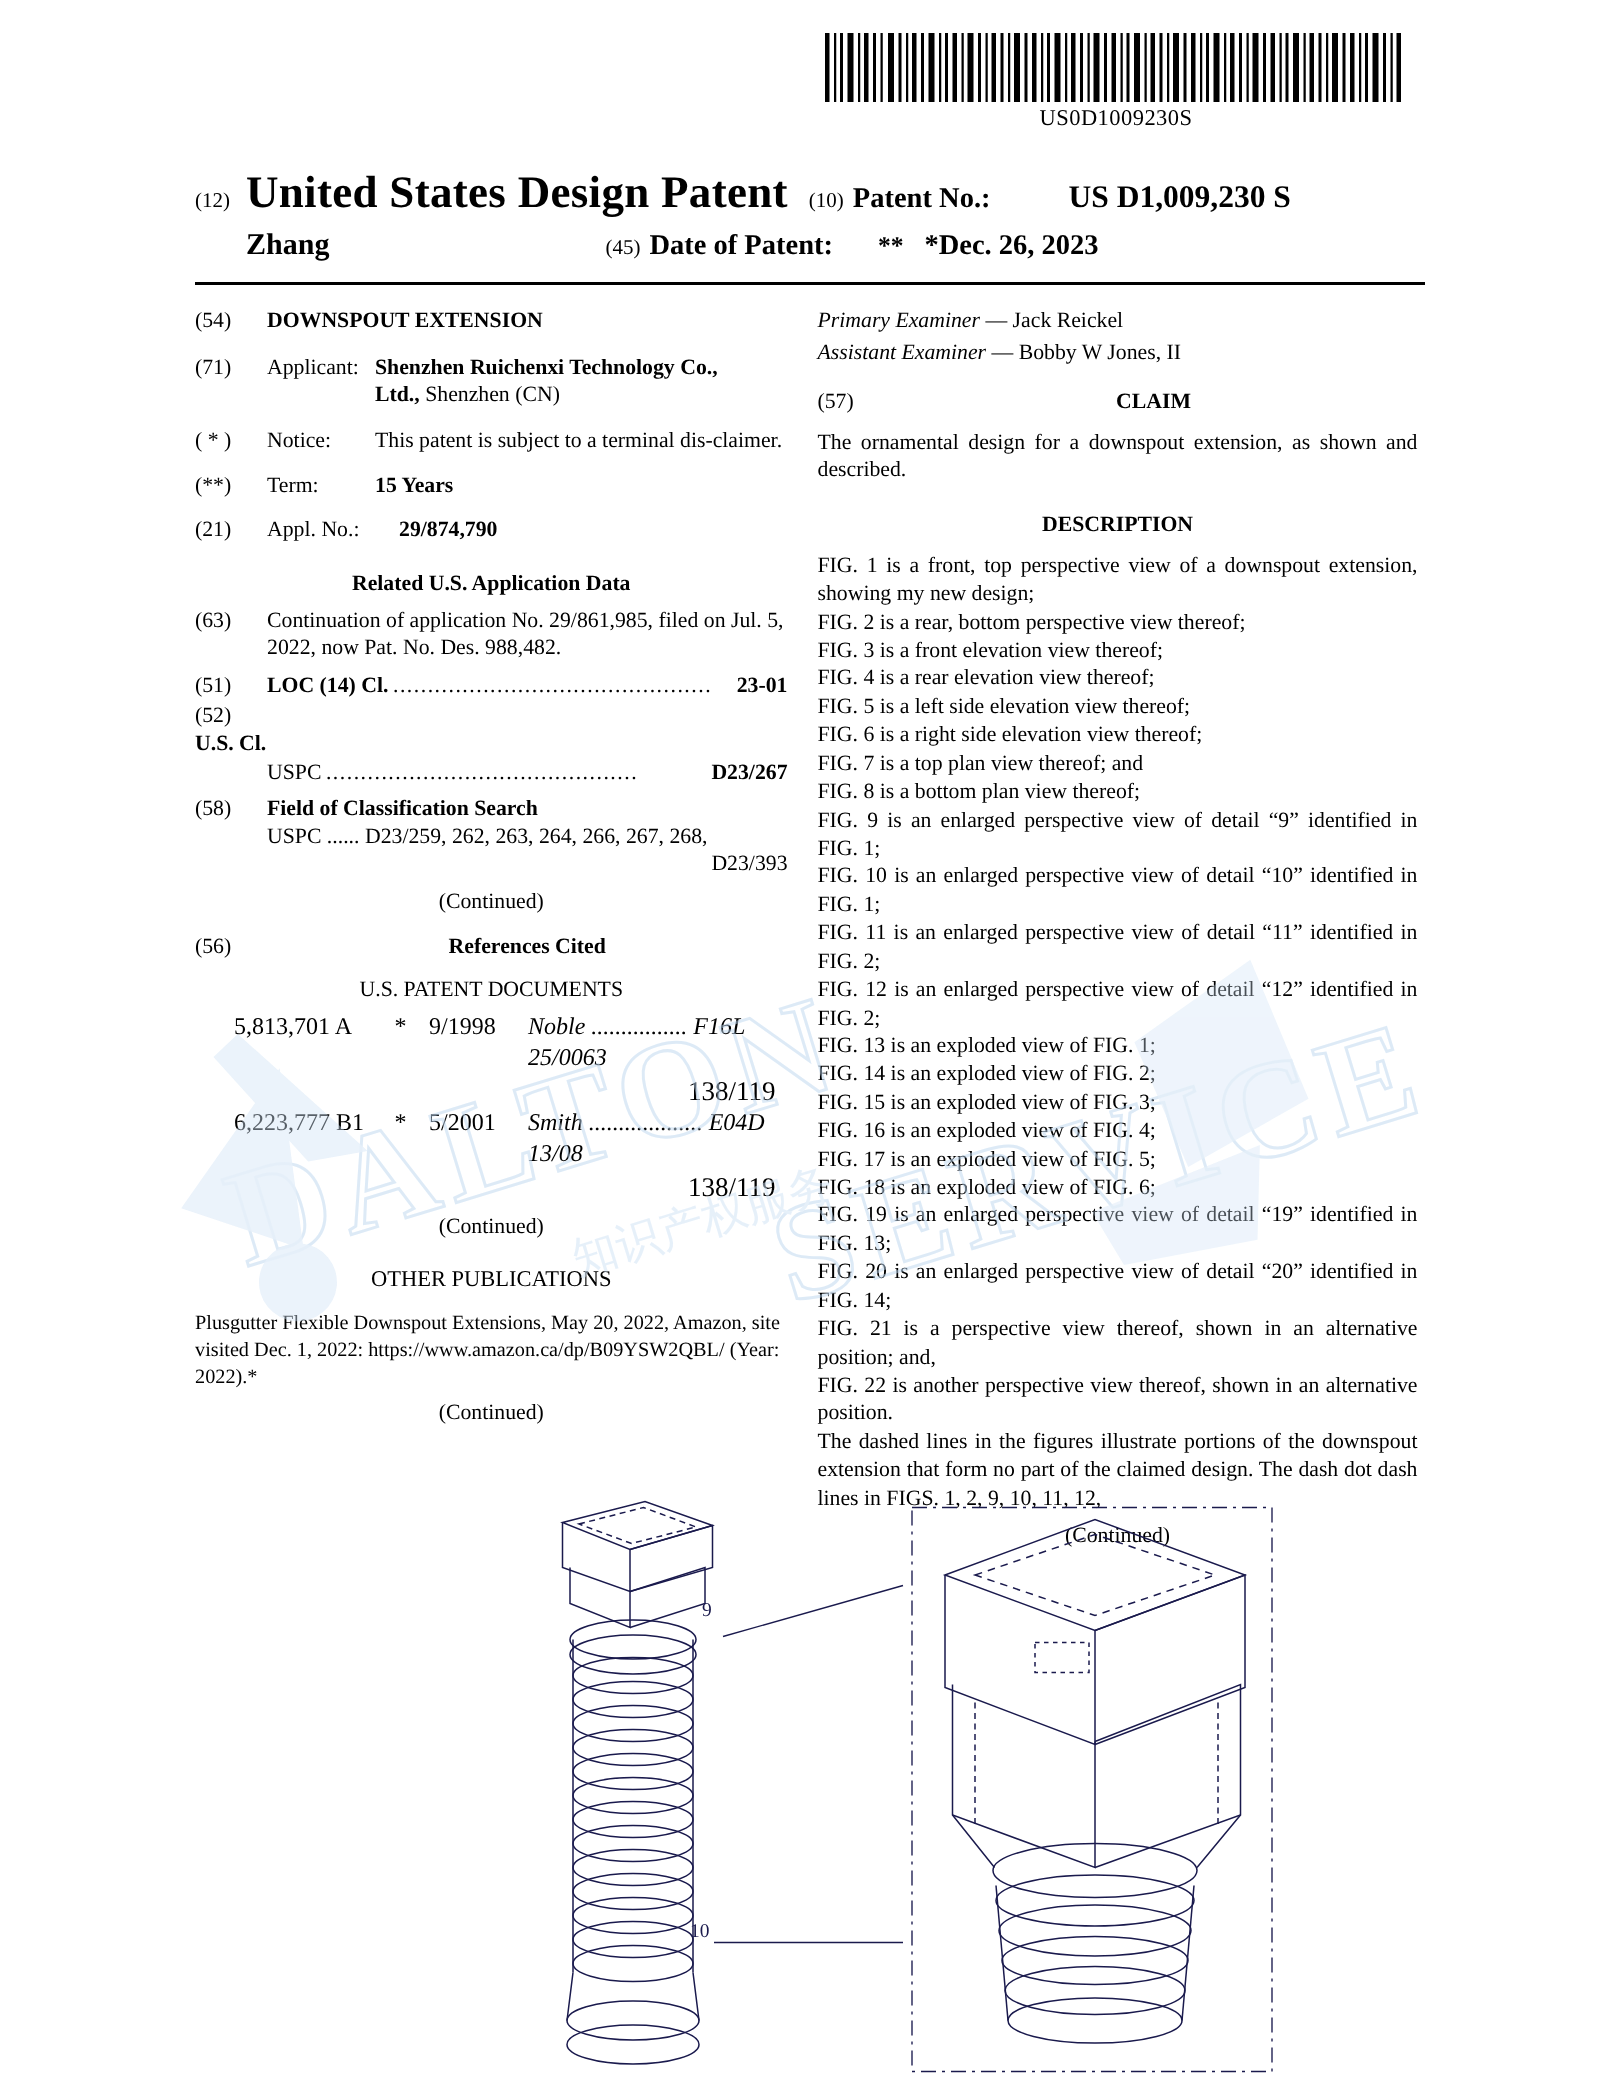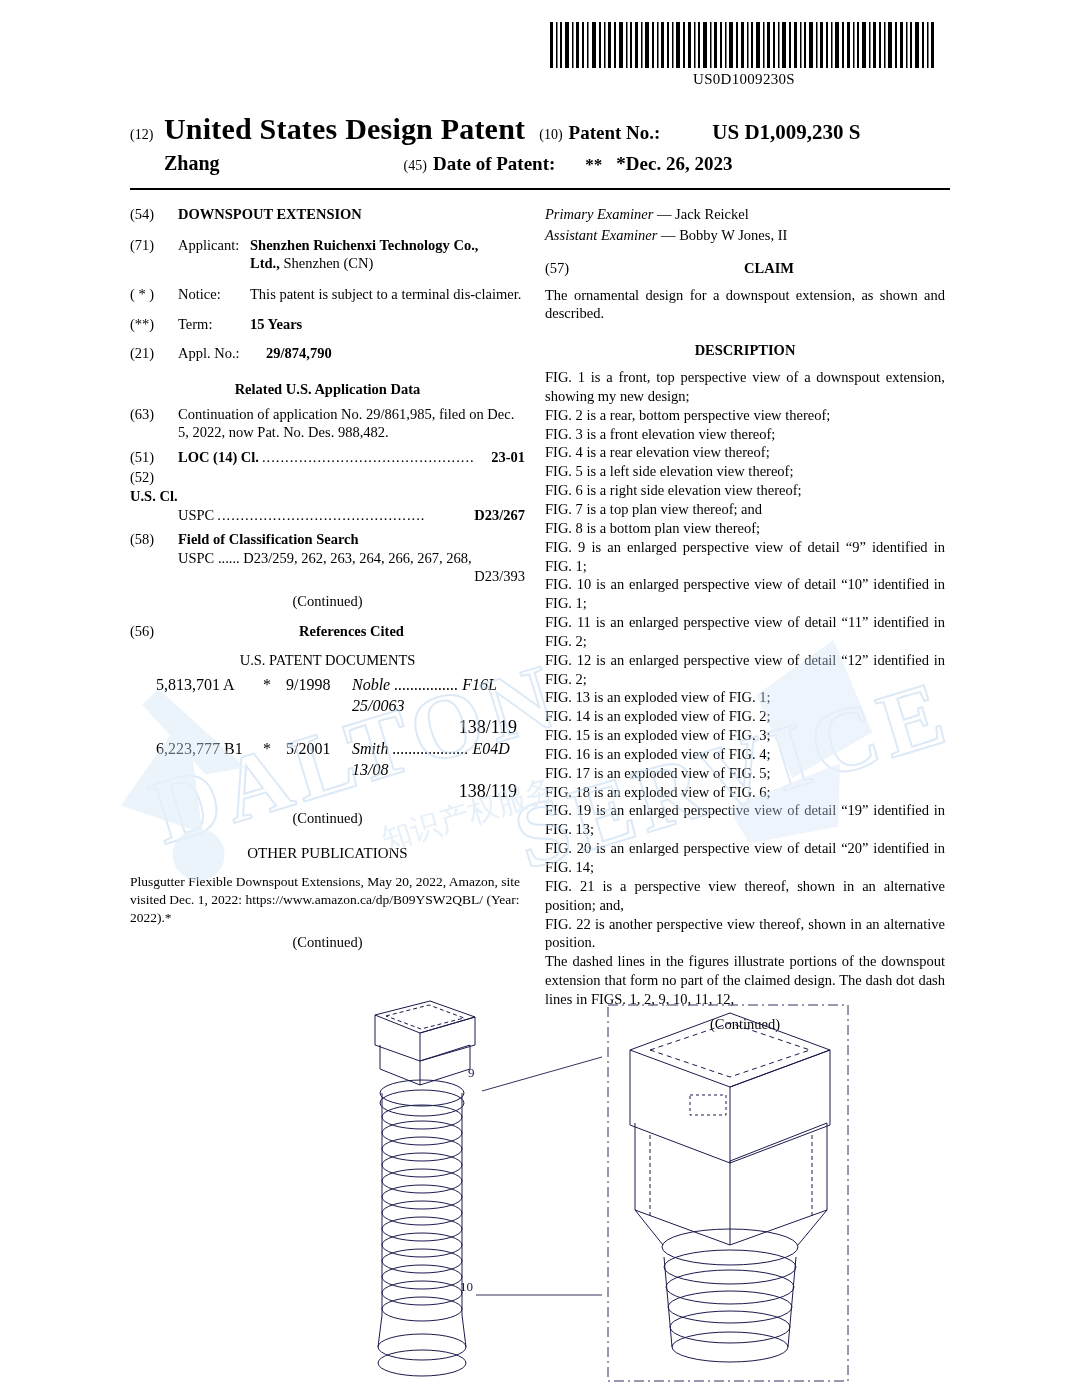--- a/index.html
+++ b/index.html
@@ -407,21 +407,21 @@
       <span class="num">(21)</span>
       <span class="lbl" style="width:88px;">Appl. No.:</span>
       <span class="val b">29/874,790</span>
     </div>
 
 
     <div class="sec-title" style="margin-top:18px;">Related U.S. Application Data</div>
 
     <div class="fld">
       <span class="num">(63)</span>
-      <span class="val">Continuation of application No. 29/861,985, filed on Dec. 5, 2022, now Pat. No. Des. 988,482.</span>
+      <span class="val">Continuation of application No. 29/861,985, filed on Jul. 5, 2022, now Pat. No. Des. 988,482.</span>
     </div>
 
     <div class="fld" style="margin-bottom:2px;">
       <span class="num">(51)</span>
       <span class="val loc-line">
         <span class="b">LOC (14) Cl.</span>
         <span class="dots">..............................................</span>
         <span class="b">23-01</span>
       </span>
     </div>

